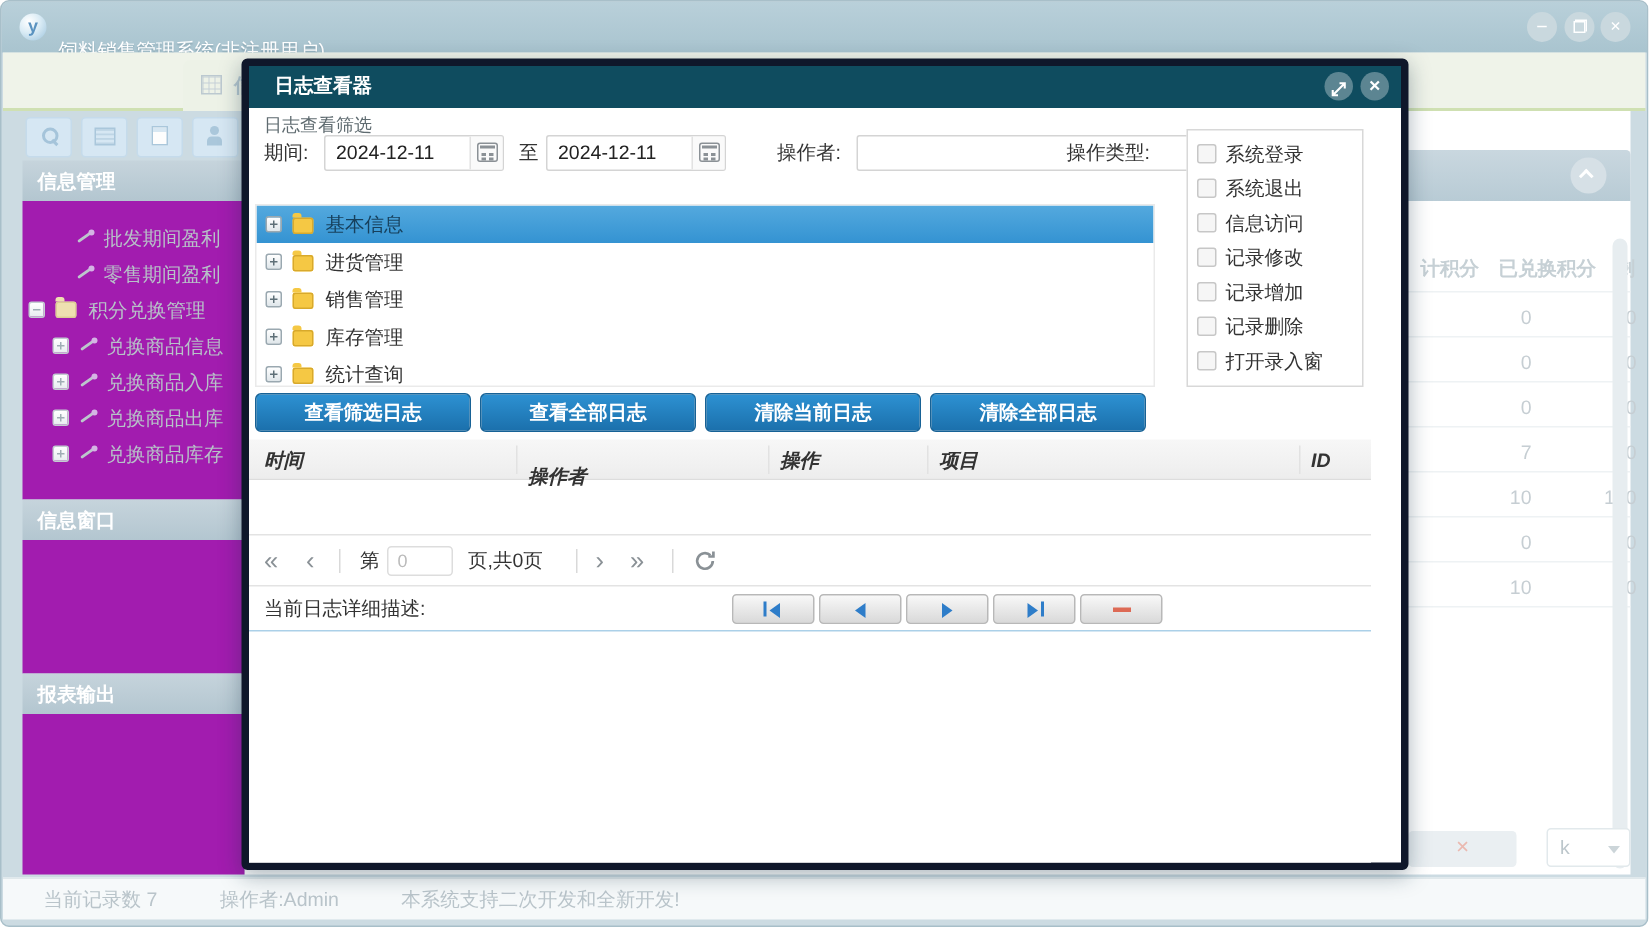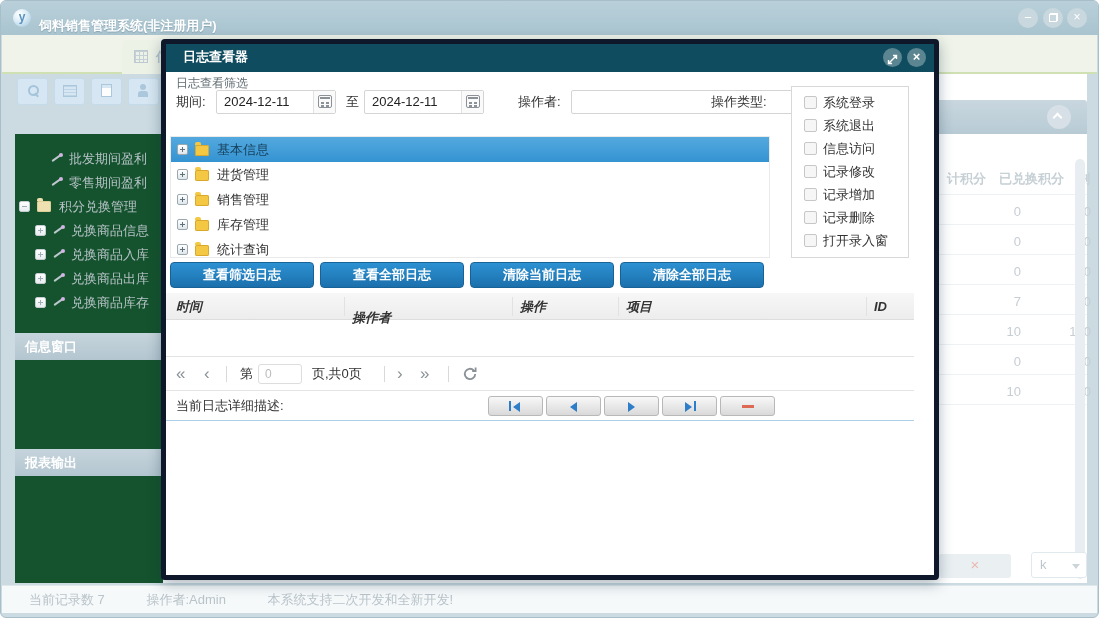--- a/index.html
+++ b/index.html
@@ -7,21 +7,21 @@
   body { font-family:"Liberation Sans", sans-serif; }
   .window { position:relative; width:1099px; height:618px; background:#ccdbe2;
             border:1px solid #a8bfc9; border-radius:6px; overflow:hidden; }
 
   
   .titlebar { position:absolute; left:0; top:0; right:0; height:34px;
               background:linear-gradient(#b9d0da,#a9c4cf); }
   .app-icon { position:absolute; left:12px; top:8px; width:18px; height:18px; border-radius:50%;
               background:radial-gradient(circle at 35% 30%, #ffffff, #d9ebf5 45%, #9cc3dc);
               color:#5b93c0; font-weight:bold; font-size:12px; text-align:center; line-height:17px; }
-  .title-text { position:absolute; left:38px; top:8px; line-height:34px; color:#fff; font-weight:bold;
+  .title-text { position:absolute; left:38px; top:16px; line-height:34px; color:#fff; font-weight:normal;
                 font-size:13px; text-shadow:0 1px 1px rgba(90,120,135,.4); }
   .win-btn { position:absolute; top:7px; width:20px; height:20px; border-radius:50%;
              background:#c9d8de; color:#fff; text-align:center; line-height:19px; font-size:13px; }
   .win-min { right:60px; } .win-restore { right:35px; } .win-close { right:11px; font-size:12px; }
   .ic-restore { position:relative; width:9px; height:9px; margin:5px auto 0; }
   .ic-restore::before { content:""; position:absolute; right:0; top:0; width:6px; height:6px; border:1px solid #fff; }
   .ic-restore::after  { content:""; position:absolute; left:0; bottom:0; width:6px; height:6px; border:1px solid #fff; background:#c9d8de; }
 
   
   .tabstrip { position:absolute; left:1px; top:34px; right:1px; height:39px;
@@ -50,21 +50,21 @@
   .ic-doc { width:11px; height:13px; margin:5px auto 0; background:#fdfdfd; border:1px solid #aac7db;
             box-shadow:inset 0 3px 0 #d7e7f2; }
   .ic-user { position:relative; width:12px; height:13px; margin:5px auto 0; }
   .ic-user::before { content:""; position:absolute; left:2px; top:0; width:6px; height:6px;
                      border-radius:50%; background:#aac7db; }
   .ic-user::after { content:""; position:absolute; left:0; bottom:0; width:10px; height:6px;
                     border-radius:3px 3px 0 0; background:#aac7db; }
   .side-header { position:absolute; left:14px; width:146px; height:27px;
                  background:linear-gradient(#c6d4dc,#b3c6d0); color:#fff; font-weight:bold;
                  font-size:13px; line-height:27px; padding-left:10px; }
-  .side-body { position:absolute; left:14px; width:148px; background:#14532d; overflow:hidden; }
+  .side-body { position:absolute; left:14px; width:148px; background:#a21caf; overflow:hidden; }
   .srow { position:absolute; left:0; width:146px; height:24px; font-size:13px; color:#b7c2c8; line-height:24px; }
   .srow .lab { position:absolute; top:0; }
   .exp { position:absolute; top:6px; width:11px; height:11px; border:1px solid #c3ccd1;
          background:linear-gradient(#ffffff,#e8edf0); border-radius:2px; }
   .exp::before { content:""; position:absolute; left:2px; top:4px; width:5px; height:1px; background:#9fadb5; }
   .exp-plus::after { content:""; position:absolute; left:4px; top:2px; width:1px; height:5px; background:#9fadb5; }
   .exp-dlg { border-color:#9aa8b0; background:linear-gradient(#ffffff,#dfe6ea); }
   .exp-dlg::before { background:#5f7078; } .exp-dlg.exp-plus::after { background:#5f7078; }
   .folder { position:absolute; top:6px; width:14px; height:11px; border-radius:2px; }
   .folder::before { content:""; position:absolute; left:0; top:-3px; width:6px; height:3px;
@@ -126,21 +126,21 @@
   .combo { position:absolute; left:405px; top:18px; width:290px; height:24px; border:1px solid #d4d4d4;
            border-radius:2px; background:#fff; }
   .combo .cval { position:absolute; left:7px; line-height:22px; font-size:13px; color:#333; }
   .combo .arr-btn { position:absolute; right:0; top:0; width:20px; height:22px; background:#fafafa; border-left:1px solid #e6e6e6; }
   .combo .arr { position:absolute; right:6px; top:9px; width:0; height:0;
                 border-left:4px solid transparent; border-right:4px solid transparent; border-top:5px solid #b9c1c6; }
   .cb { display:inline-block; width:13px; height:13px; border:1px solid #c7c7c7; background:#f6f6f6;
         border-radius:2px; vertical-align:-2px; margin-right:6px; }
   .node-filter { position:absolute; left:10px; top:46px; font-size:13px; color:#333; }
   .typebox { position:absolute; left:625px; top:14px; width:118px; height:172px; border:1px solid #d8d8d8;
-             background:#fff; overflow:hidden; padding:4px 0 0 12px; }
+             background:#fff; overflow:hidden; padding:4px 0 0 6px; }
   .typerow { height:23px; font-size:13px; color:#333; line-height:23px; white-space:nowrap; }
 
   .dtree { position:absolute; left:4px; top:64px; width:600px; height:122px; border:1px solid #eaeaea; background:#fff; overflow:hidden; }
   .drow { position:relative; height:25px; font-size:13px; color:#333; line-height:25px;text-align:right; }
   .drow .exp { top:7px; left:6px; } .drow .folder { top:8px; left:24px; }
   .drow .dlab { position:absolute; left:46px; }
   .drow-sel { background:linear-gradient(#54a9de,#3493d2); color:#17405c; }
 
   .dlg-btn { position:absolute; top:190px; width:144px; height:26px; border-radius:4px;
              background:linear-gradient(#2d91d2,#1b70ac); border:1px solid #176296;
@@ -239,20 +239,21 @@
   <div class="tool-btn" style="left:53px;">
       <div class="ic-rows"></div>
     </div>
   <div class="tool-btn" style="left:90px;">
       <div class="ic-doc"></div>
     </div>
   <div class="tool-btn" style="left:127px;">
       <div class="ic-user"></div>
     </div>
 
+  <div class="side-header" style="top:106px;">信息管理</div>
   <div class="side-body" style="top:133px; height:199px;">
     <div class="srow" style="top:13px;">
       <span class="wand wand-box" style="left:36px;"></span>
         <span class="lab" style="left:54px;">批发期间盈利</span>
     </div>
     <div class="srow" style="top:37px;">
       <span class="wand wand-box" style="left:36px;"></span>
         <span class="lab" style="left:54px;">零售期间盈利</span>
     </div>
     <div class="srow" style="top:61px;">

